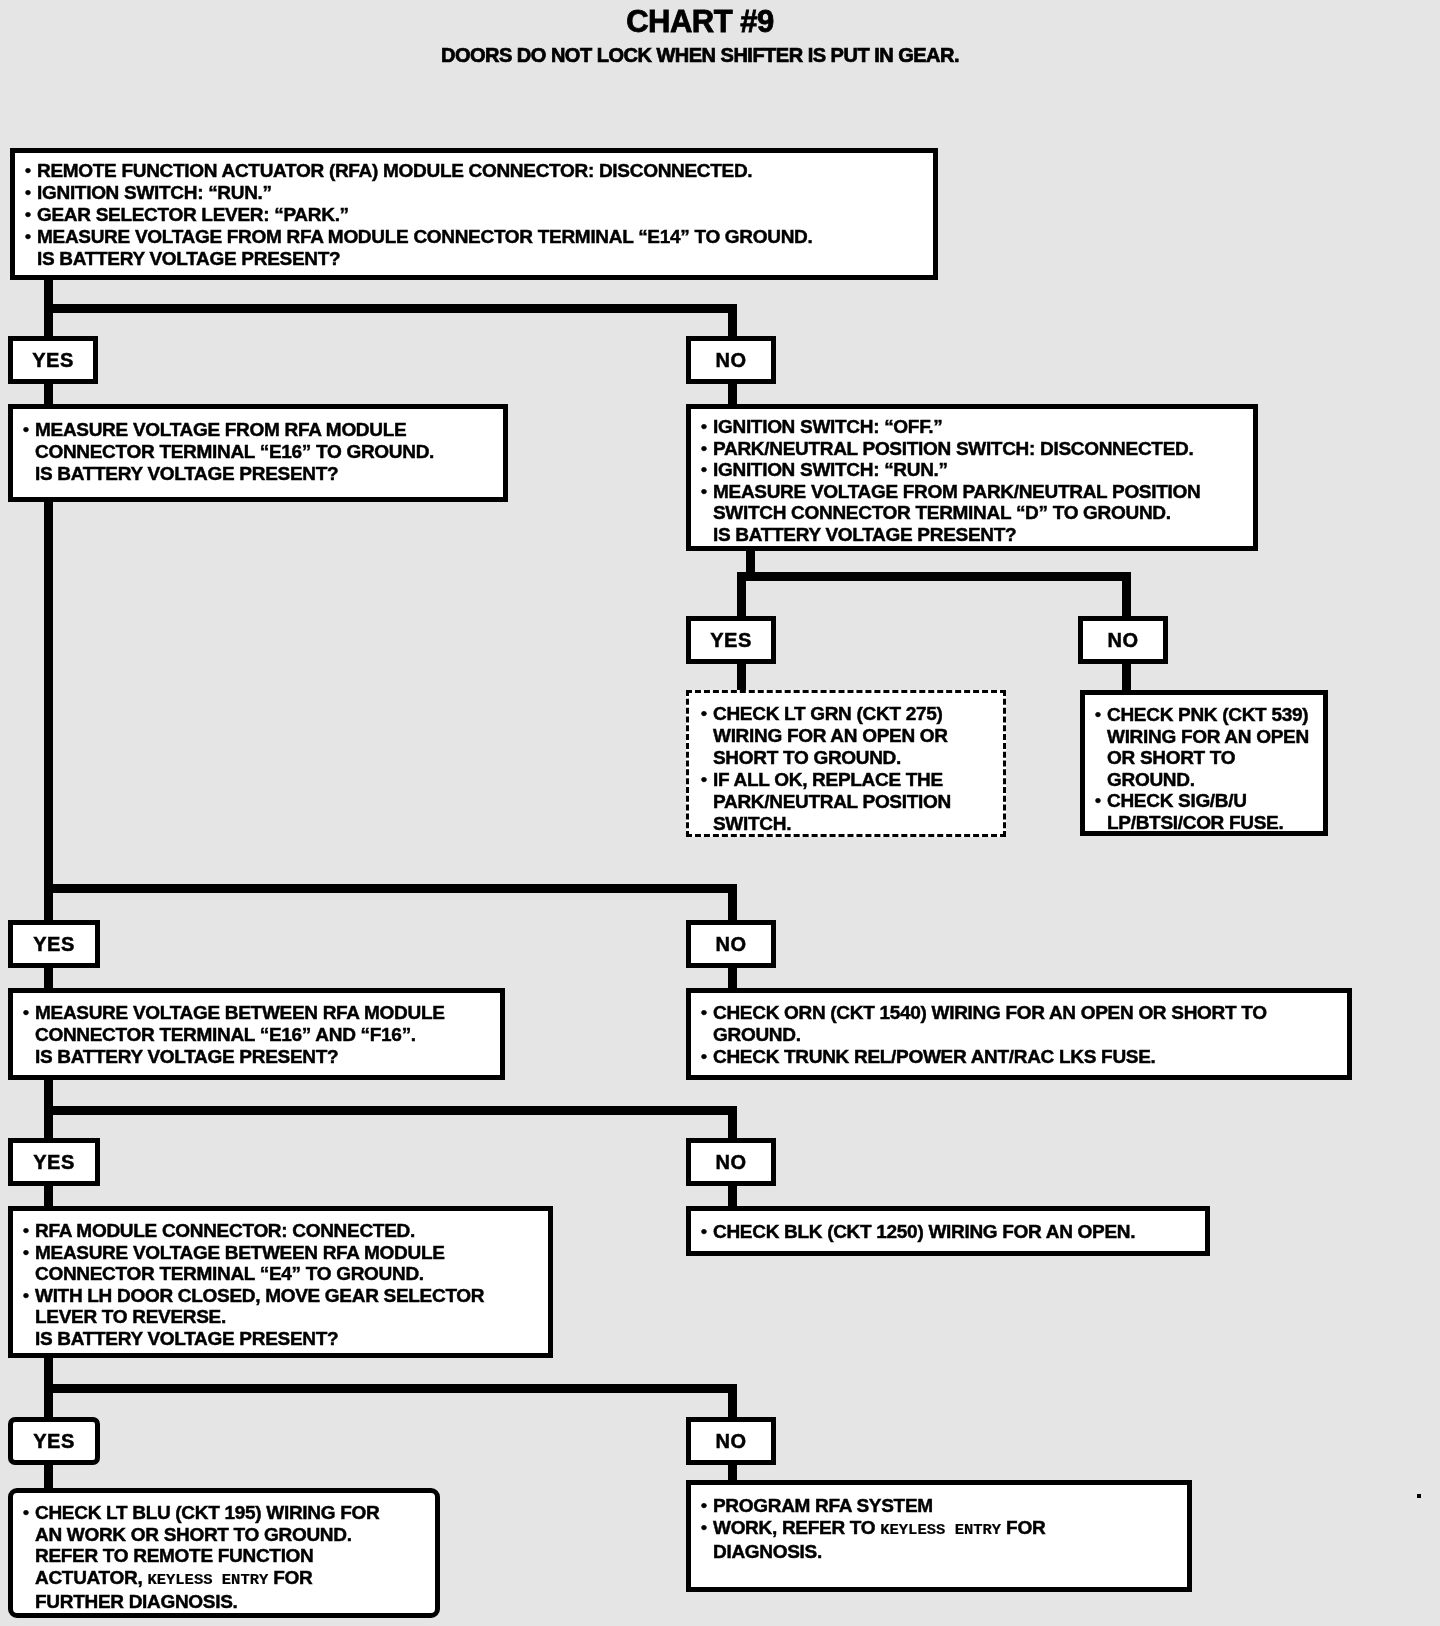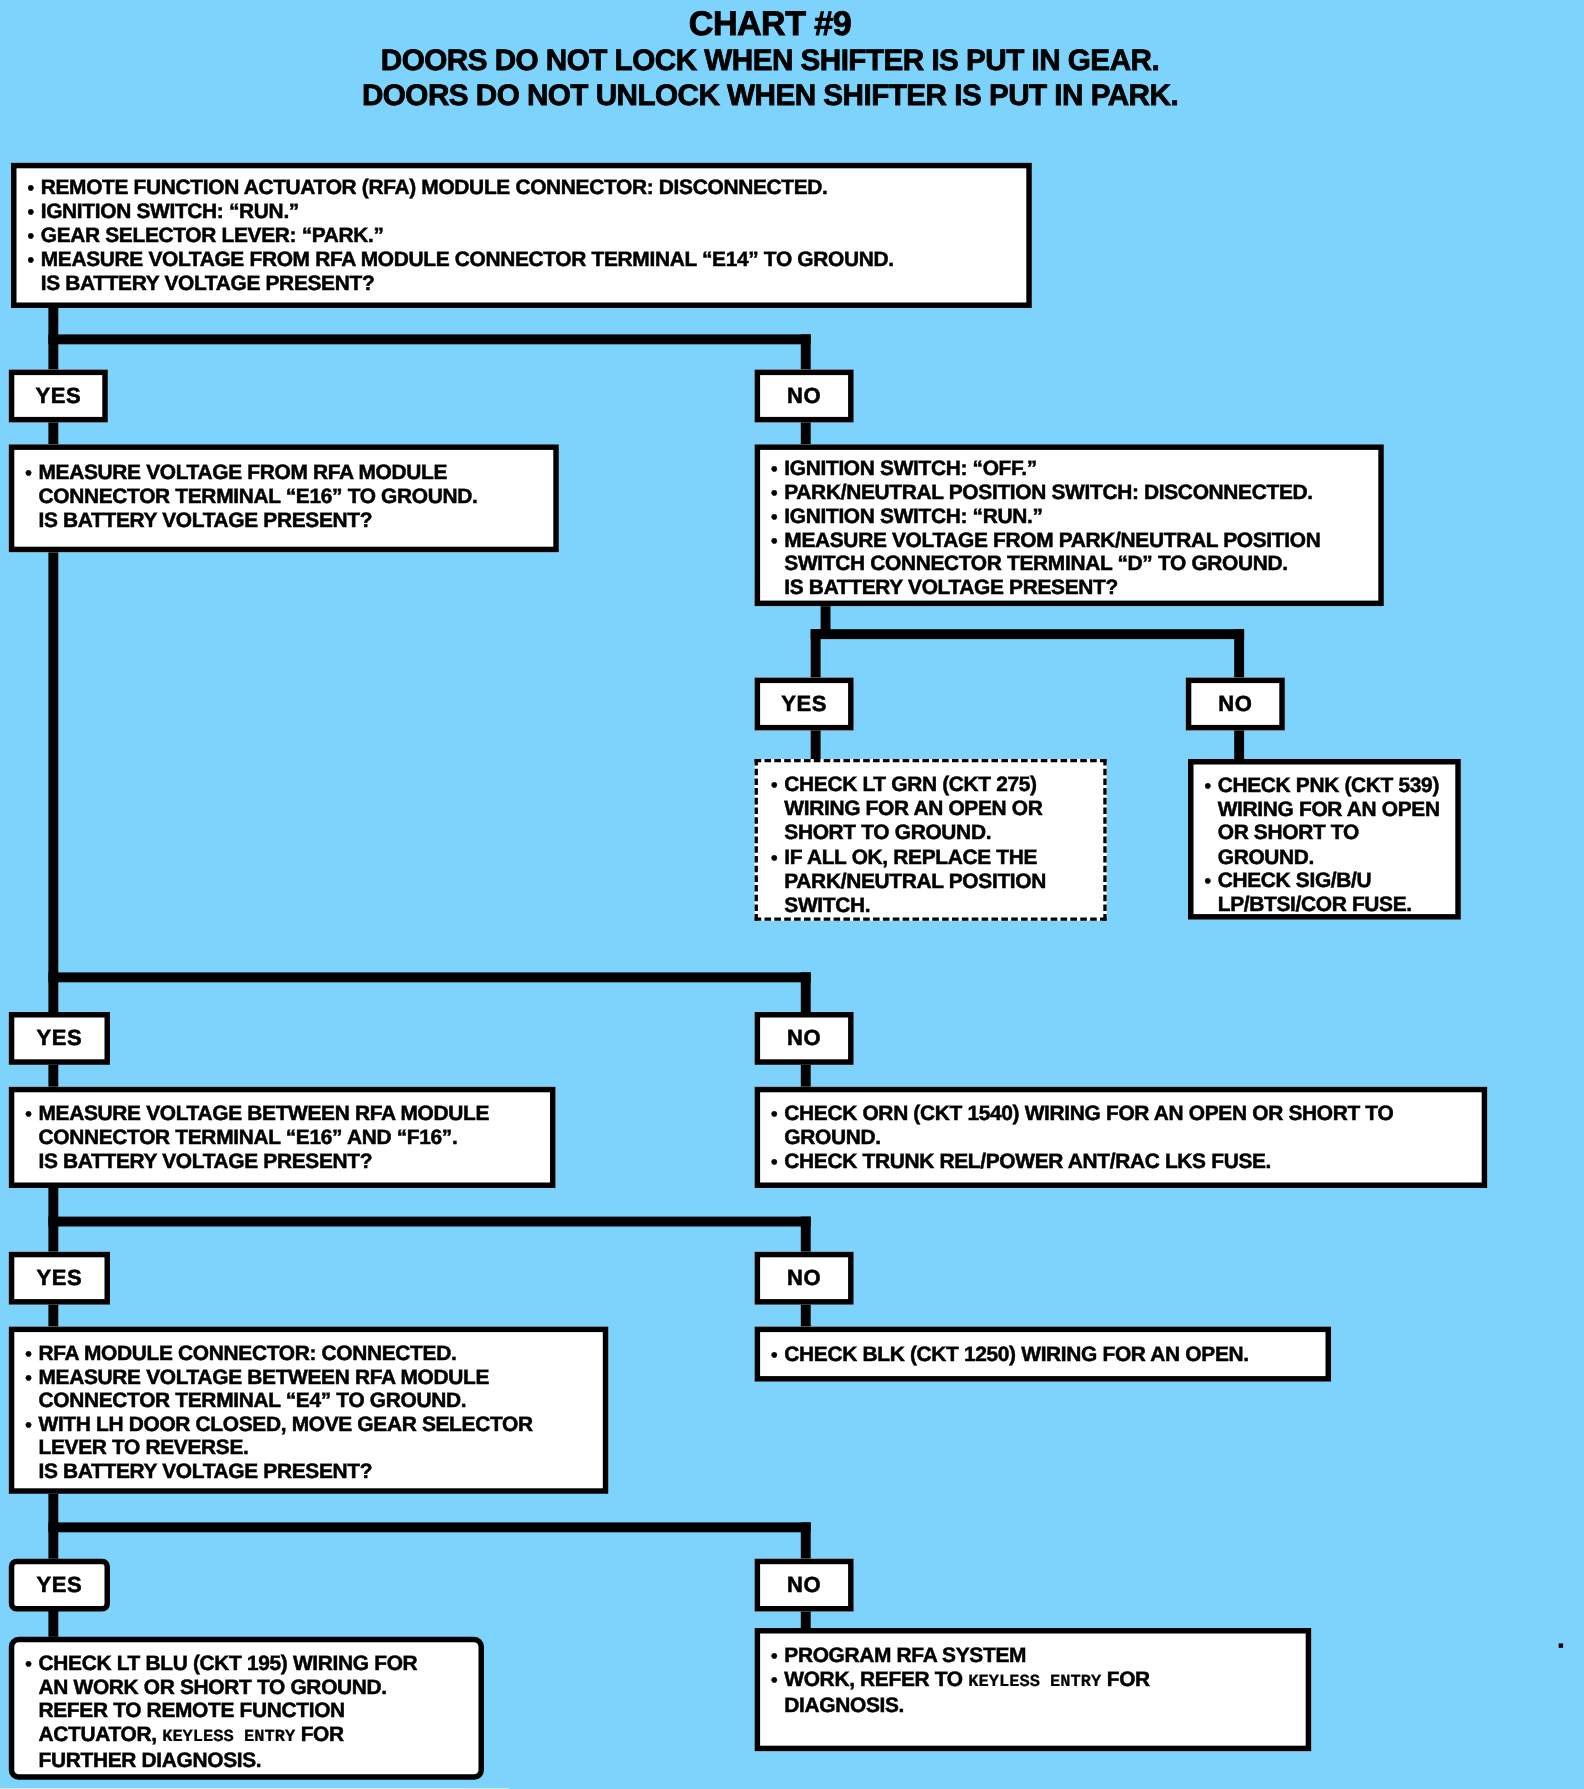--- a/index.html
+++ b/index.html
@@ -1,22 +1,22 @@
 <!DOCTYPE html>
 <html><head>
 <meta charset="utf-8">
 <style>
   html,body{margin:0;padding:0;background:#ffffff;}
   #stage{
-    position:relative;width:1440px;height:1626px;background:#7dd3fc;
+    position:relative;width:1440px;height:1626px;background:#e5e5e5;
     font-family:"Liberation Sans",sans-serif;color:#000;overflow:hidden;
   }
   .title-wrap{position:absolute;top:4px;left:0;width:1400px;text-align:center;font-weight:bold;}
   .title-main{font-size:31px;letter-spacing:-0.5px;-webkit-text-stroke:0.8px #000;}
-  .title-sub{font-size:27px;letter-spacing:-0.5px;-webkit-text-stroke:0.7px #000;line-height:31px;}
+  .title-sub{font-size:20px;letter-spacing:-0.5px;-webkit-text-stroke:0.7px #000;line-height:31px;}
   .box{
     position:absolute;border:5px solid #000;background:#fff;box-sizing:border-box;
     padding:7px 8px 6px 10px;font-weight:bold;font-size:19px;line-height:22px;
     letter-spacing:-0.3px;-webkit-text-stroke:0.45px #000;
   }
   .box.dotted{border:3px dashed #000;padding:10px 8px 6px 12px;}
   .box.rounded{border-radius:9px;}
   .label{
     position:absolute;border:5px solid #000;background:#fff;box-sizing:border-box;
     display:flex;align-items:center;justify-content:center;
@@ -33,21 +33,20 @@
   .artifact{position:absolute;background:#000;}
 </style>
 </head>
 <body>
 
 <div id="stage">
 
   <div class="title-wrap">
     <div class="title-main">CHART #9</div>
     <div class="title-sub">DOORS DO NOT LOCK WHEN SHIFTER IS PUT IN GEAR.</div>
-    <div class="title-sub">DOORS DO NOT UNLOCK WHEN SHIFTER IS PUT IN PARK.</div>
   </div>
 
   <div class="line" style="left:44px;top:278px;width:9px;height:58px;"></div>
   <div class="line" style="left:44px;top:304px;width:693px;height:9px;"></div>
   <div class="line" style="left:728px;top:304px;width:9px;height:32px;"></div>
 
   <div class="line" style="left:44px;top:382px;width:9px;height:22px;"></div>
   <div class="line" style="left:728px;top:382px;width:9px;height:22px;"></div>
 
   <div class="line" style="left:746px;top:551px;width:9px;height:28px;"></div>

